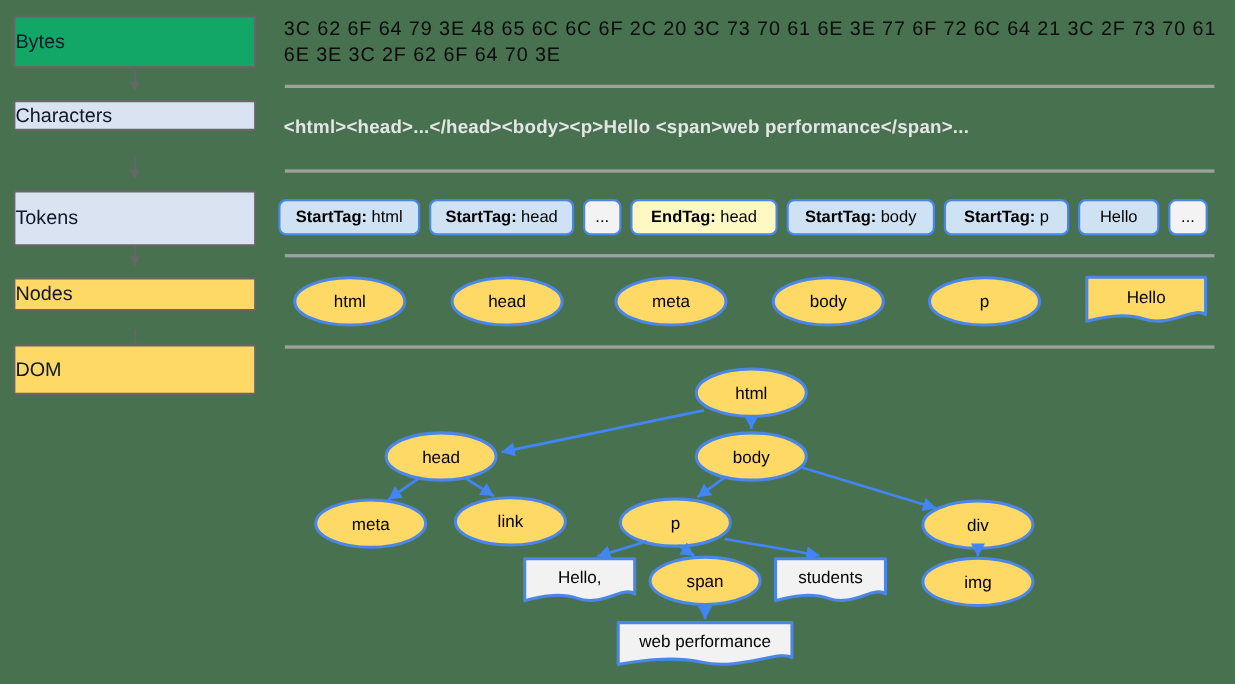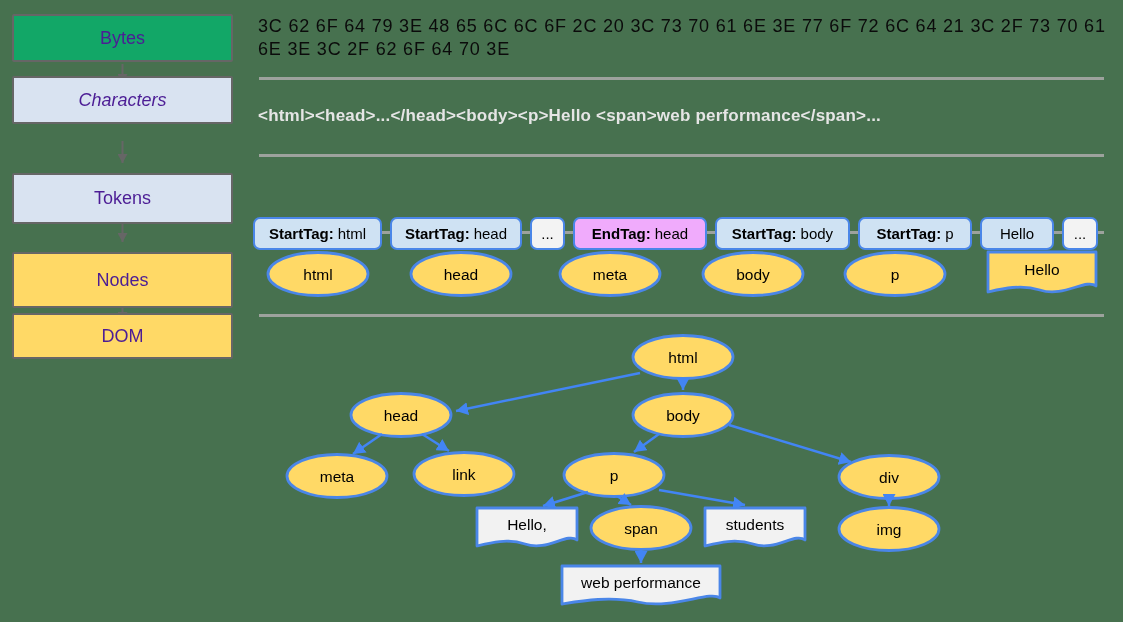--- a/index.html
+++ b/index.html
@@ -7,38 +7,38 @@
     --gray:#666666; --text:#0B0B0B;
   }
   html,body{margin:0;padding:0;}
   body{width:1123px;height:622px;overflow:hidden;background:var(--bg);
        font-family:"Liberation Sans",sans-serif;}
   #canvas{position:relative;width:1123px;height:622px;background:var(--bg);}
 
   
   .stage{position:absolute;left:12px;width:221px;box-sizing:border-box;
          border:2px solid var(--gray);border-radius:2px;display:flex;
-         align-items:center;justify-content:center;font-size:18px;color:#4c1d95;}
+         align-items:center;font-size:18px;color:#0f172a;}
 
   
   .divider{position:absolute;left:259px;width:845px;height:3px;background:var(--divider);}
 
   
   #bytes-text{position:absolute;left:258px;top:15px;font-size:18px;
               letter-spacing:0.8px;line-height:23px;color:var(--text);white-space:nowrap;}
 
   
   #chars-text{position:absolute;left:258px;top:106px;font-size:17px;font-weight:bold;
               letter-spacing:0.2px;color:#e5e5e5;white-space:nowrap;}
 
   
   #tokens-row{position:absolute;left:253px;top:181px;display:flex;gap:8px;}
   .token{height:33px;box-sizing:border-box;border:2.5px solid var(--blue);
          border-radius:7px;display:flex;align-items:center;justify-content:center;
-         font-size:15px;color:#000;white-space:nowrap;margin-top:36px;}
+         font-size:15px;color:#000;white-space:nowrap;}
   .token b{margin-right:4px;}
 
   svg.overlay{position:absolute;left:0;top:0;width:1123px;height:622px;display:block;}
 </style>
 </head>
 <body>
 
 <div id="canvas">
   <svg class="overlay" id="flow-svg" viewBox="0 0 1123 622">
       <defs>
@@ -48,27 +48,27 @@
       </defs>
       <line x1="122.5" y1="64" x2="122.5" y2="83" stroke="#666666" stroke-width="2" marker-end="url(#garrow)"></line>
       <line x1="122.5" y1="141" x2="122.5" y2="163" stroke="#666666" stroke-width="2" marker-end="url(#garrow)"></line>
       <line x1="122.5" y1="221" x2="122.5" y2="242" stroke="#666666" stroke-width="2" marker-end="url(#garrow)"></line>
       <line x1="122.5" y1="299" x2="122.5" y2="321" stroke="#666666" stroke-width="2" marker-end="url(#garrow)"></line>
     </svg>
   <div id="stages">
       <div class="stage" style="top: 14px; height: 48px; background: rgb(18, 167, 103);">
         <span>Bytes</span>
       </div>
-      <div class="stage" style="top: 76px; height: 48px; background: rgb(217, 227, 241); font-style: italic;">
+      <div class="stage" style="top: 91px; height: 28px; background: rgb(217, 227, 241);">
         <span>Characters</span>
       </div>
       <div class="stage" style="top: 173px; height: 51px; background: rgb(217, 227, 241);">
         <span>Tokens</span>
       </div>
-      <div class="stage" style="top: 252px; height: 56px; background: rgb(255, 217, 102);">
+      <div class="stage" style="top: 252px; height: 31px; background: rgb(255, 217, 102);">
         <span>Nodes</span>
       </div>
       <div class="stage" style="top: 313px; height: 46px; background: rgb(255, 217, 102);">
         <span>DOM</span>
       </div>
     </div>
 
   <div class="divider" style="top:77px"></div>
   <div class="divider" style="top:154px"></div>
   <div class="divider" style="top:231px"></div>
@@ -86,21 +86,21 @@
         <b>StartTag:</b>
         <span>html</span>
       </div>
       <div class="token" style="background: rgb(207, 226, 243); width: 132px;">
         <b>StartTag:</b>
         <span>head</span>
       </div>
       <div class="token" style="background: rgb(243, 243, 243); width: 35px;">
         <span>...</span>
       </div>
-      <div class="token" style="background: #f0abfc; width: 134px;">
+      <div class="token" style="background: #fef9c3; width: 134px;">
         <b>EndTag:</b>
         <span>head</span>
       </div>
       <div class="token" style="background: rgb(207, 226, 243); width: 135px;">
         <b>StartTag:</b>
         <span>body</span>
       </div>
       <div class="token" style="background: rgb(207, 226, 243); width: 114px;">
         <b>StartTag:</b>
         <span>p</span>

